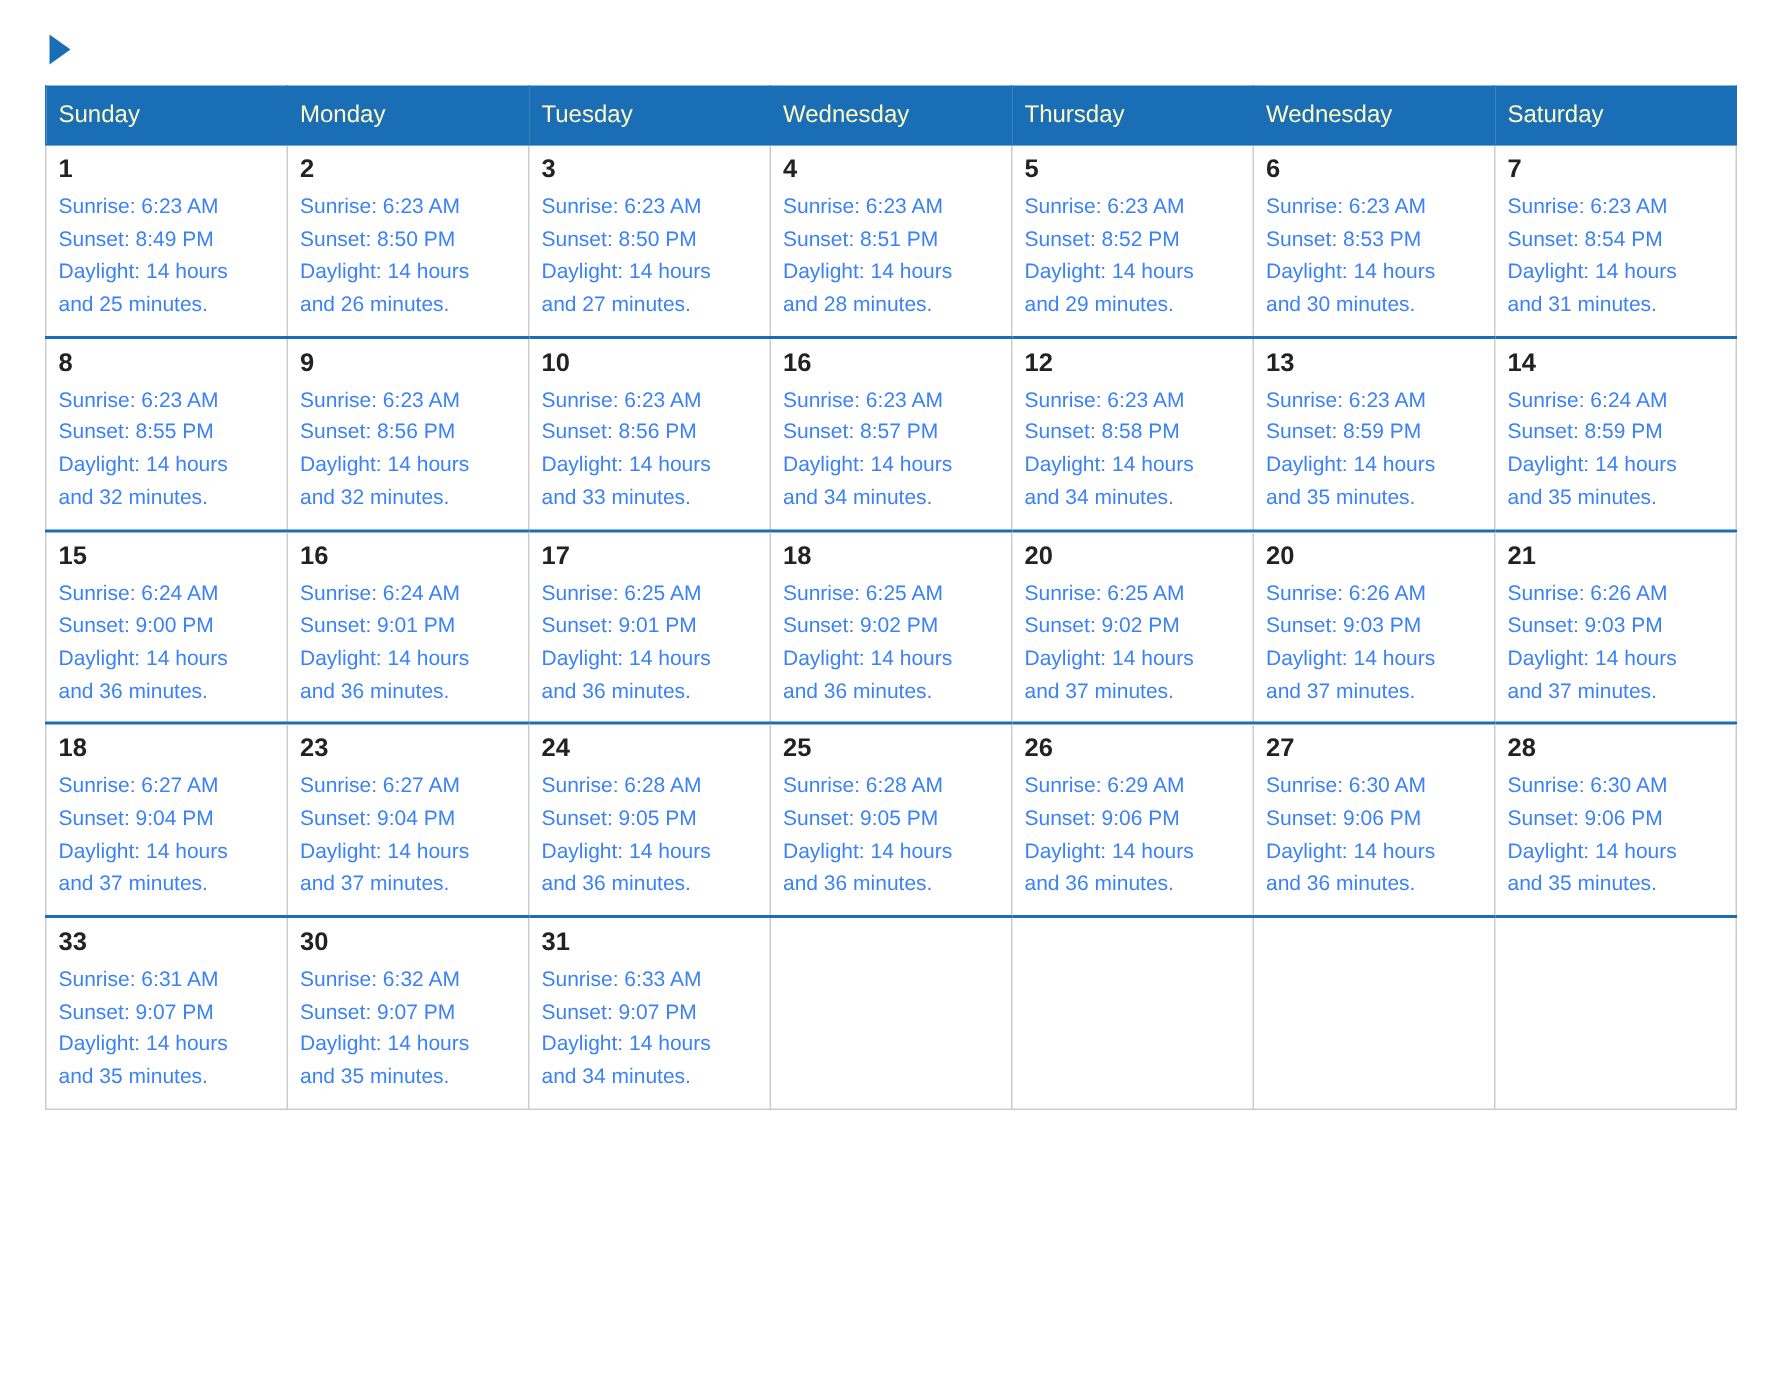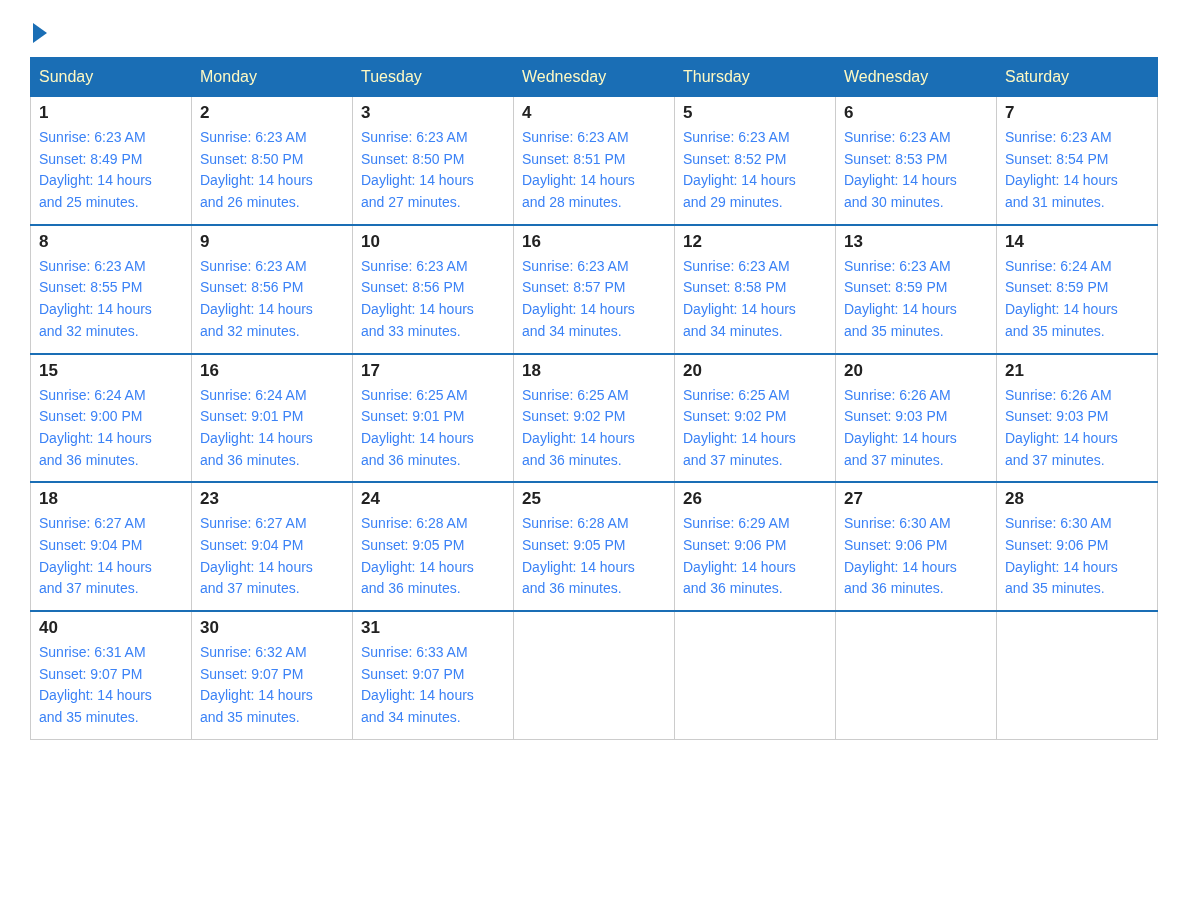--- a/index.html
+++ b/index.html
@@ -247,21 +247,21 @@
           <span class="day-num">27</span>
 <div class="day-info">Sunrise: 6:30 AM<br>Sunset: 9:06 PM<br>Daylight: 14 hours<br>and 36 minutes.</div>
         </td>
         <td>
           <span class="day-num">28</span>
 <div class="day-info">Sunrise: 6:30 AM<br>Sunset: 9:06 PM<br>Daylight: 14 hours<br>and 35 minutes.</div>
         </td>
       </tr>
       <tr>
         <td>
-          <span class="day-num">40</span>
+          <span class="day-num">33</span>
 <div class="day-info">Sunrise: 6:31 AM<br>Sunset: 9:07 PM<br>Daylight: 14 hours<br>and 35 minutes.</div>
         </td>
         <td>
           <span class="day-num">30</span>
 <div class="day-info">Sunrise: 6:32 AM<br>Sunset: 9:07 PM<br>Daylight: 14 hours<br>and 35 minutes.</div>
         </td>
         <td>
           <span class="day-num">31</span>
 <div class="day-info">Sunrise: 6:33 AM<br>Sunset: 9:07 PM<br>Daylight: 14 hours<br>and 34 minutes.</div>
         </td>

